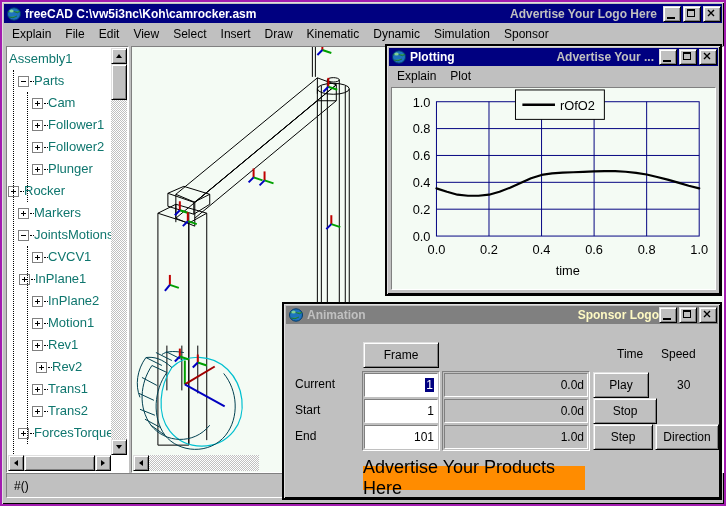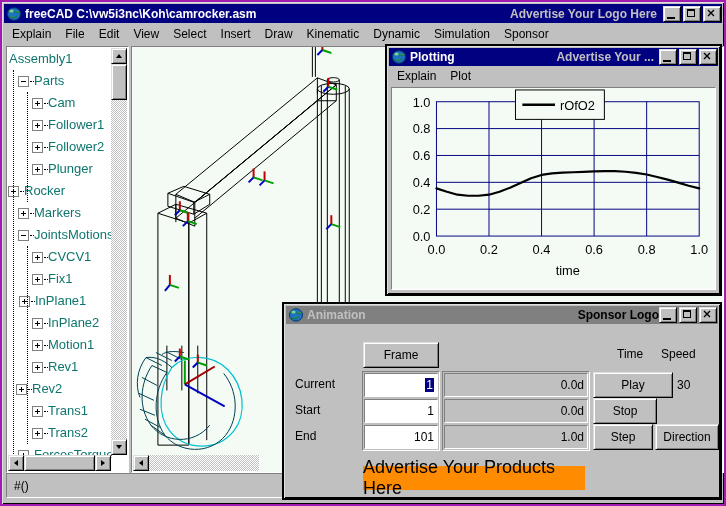--- a/index.html
+++ b/index.html
@@ -79,21 +79,21 @@
   .child{position:absolute;background:#c0c0c0;box-sizing:border-box;
      border:2px solid #000000;
      box-shadow:inset 1px 1px 0 #dfdfdf, inset -1px -1px 0 #000, 0 0 0 0 #000;}
   .child-tb{position:absolute;left:2px;top:2px;right:2px;height:18px;display:flex;align-items:center;}
   .child-tb.active{background:#000080;}
   .child-tb.inactive{background:#808080;}
   .child-tb.active .c-title{color:#fff;}
   .child-tb.inactive .c-title{color:#c0c0c0;}
   .c-title{font-weight:bold;font-size:12px;white-space:nowrap;}
   .child-tb.active .c-ad{color:#c0c0c0;}
-  .child-tb.inactive .c-ad{color:#000000;}
+  .child-tb.inactive .c-ad{color:#fef9c3;}
   .c-ad{font-weight:bold;font-size:12px;white-space:nowrap;margin-right:5px;}
 
   
   #plotwin{left:385px;top:44px;width:337px;height:252px;}
   .plot-menu{position:absolute;left:3px;top:21px;right:3px;height:18px;display:flex;align-items:center;}
   .plot-menu .menuitem{padding:1px 7px;}
   .plot-area{position:absolute;left:4px;top:41px;right:4px;bottom:4px;background:#f4fbf4;box-sizing:border-box;
      border:1px solid;border-color:#808080 #fff #fff #808080;}
 
   
@@ -168,26 +168,25 @@
           <div class="tnode" style="padding-left: 1px;"><span>Assembly1</span></div>
           <div class="tnode" style="padding-left: 10px;"><span class="tbox"></span><span class="tdash"></span><span>Parts</span></div>
           <div class="tnode" style="padding-left: 24px;"><span class="tbox plus"></span><span class="tdash"></span><span>Cam</span></div>
           <div class="tnode" style="padding-left: 24px;"><span class="tbox plus"></span><span class="tdash"></span><span>Follower1</span></div>
           <div class="tnode" style="padding-left: 24px;"><span class="tbox plus"></span><span class="tdash"></span><span>Follower2</span></div>
           <div class="tnode" style="padding-left: 24px;"><span class="tbox plus"></span><span class="tdash"></span><span>Plunger</span></div>
           <div class="tnode" style=""><span class="tbox plus"></span><span class="tdash"></span><span>Rocker</span></div>
           <div class="tnode" style="padding-left: 10px;"><span class="tbox plus"></span><span class="tdash"></span><span>Markers</span></div>
           <div class="tnode" style="padding-left: 10px;"><span class="tbox"></span><span class="tdash"></span><span>JointsMotions</span></div>
           <div class="tnode" style="padding-left: 24px;"><span class="tbox plus"></span><span class="tdash"></span><span>CVCV1</span></div>
-          <div class="tnode" style="padding-left: 24px;"><span class="tbox plus"></span><span class="tdash"></span><span>Fix1</span></div>
           <div class="tnode" style="padding-left: 11px;"><span class="tbox plus"></span><span class="tdash"></span><span>InPlane1</span></div>
           <div class="tnode" style="padding-left: 24px;"><span class="tbox plus"></span><span class="tdash"></span><span>InPlane2</span></div>
           <div class="tnode" style="padding-left: 24px;"><span class="tbox plus"></span><span class="tdash"></span><span>Motion1</span></div>
           <div class="tnode" style="padding-left: 24px;"><span class="tbox plus"></span><span class="tdash"></span><span>Rev1</span></div>
-          <div class="tnode" style="padding-left: 8px;"><span class="tbox plus"></span><span class="tdash"></span><span>Rev2</span></div>
+          <div class="tnode" style="padding-left: 28px;"><span class="tbox plus"></span><span class="tdash"></span><span>Rev2</span></div>
           <div class="tnode" style="padding-left: 24px;"><span class="tbox plus"></span><span class="tdash"></span><span>Trans1</span></div>
           <div class="tnode" style="padding-left: 24px;"><span class="tbox plus"></span><span class="tdash"></span><span>Trans2</span></div>
           <div class="tnode" style="padding-left: 10px;"><span class="tbox plus"></span><span class="tdash"></span><span>ForcesTorques</span></div>
           <div class="vline" style="left: 5px; top: 22px; height: 396px;"></div>
           <div class="vline" style="left: 19px; top: 44px; height: 110px;"></div>
           <div class="vline" style="left: 19px; top: 198px; height: 198px;"></div>
         </div>
 
       <div class="sb-v">
         <div class="sb-btn" style="left:0;top:0;">
@@ -453,21 +452,21 @@
       <div class="tfield ro" style="left:157px;top:47px;width:144px;height:24px;">
         <span>0.0d</span>
       </div>
       <div class="tfield ro" style="left:157px;top:73px;width:144px;height:24px;">
         <span>0.0d</span>
       </div>
       <div class="tfield ro" style="left:157px;top:99px;width:144px;height:24px;">
         <span>1.0d</span>
       </div>
 
-      <div class="btn" style="left:306px;top:46px;width:80px;height:26px;">Play</div>
+      <div class="btn" style="left:306px;top:46px;width:56px;height:26px;">Play</div>
       <div class="btn" style="left:306px;top:72px;width:64px;height:26px;">Stop</div>
       <div class="btn" style="left:306px;top:98px;width:60px;height:26px;">Step</div>
       <div class="btn" style="left:368px;top:98px;width:64px;height:26px;">Direction</div>
 
       <div class="lbl" style="left:390px;top:52px;">30</div>
 
       <div class="adbanner" style="left:76px;top:140px;width:222px;height:24px;">Advertise Your Products Here</div>
     </div>
   </div>
 

